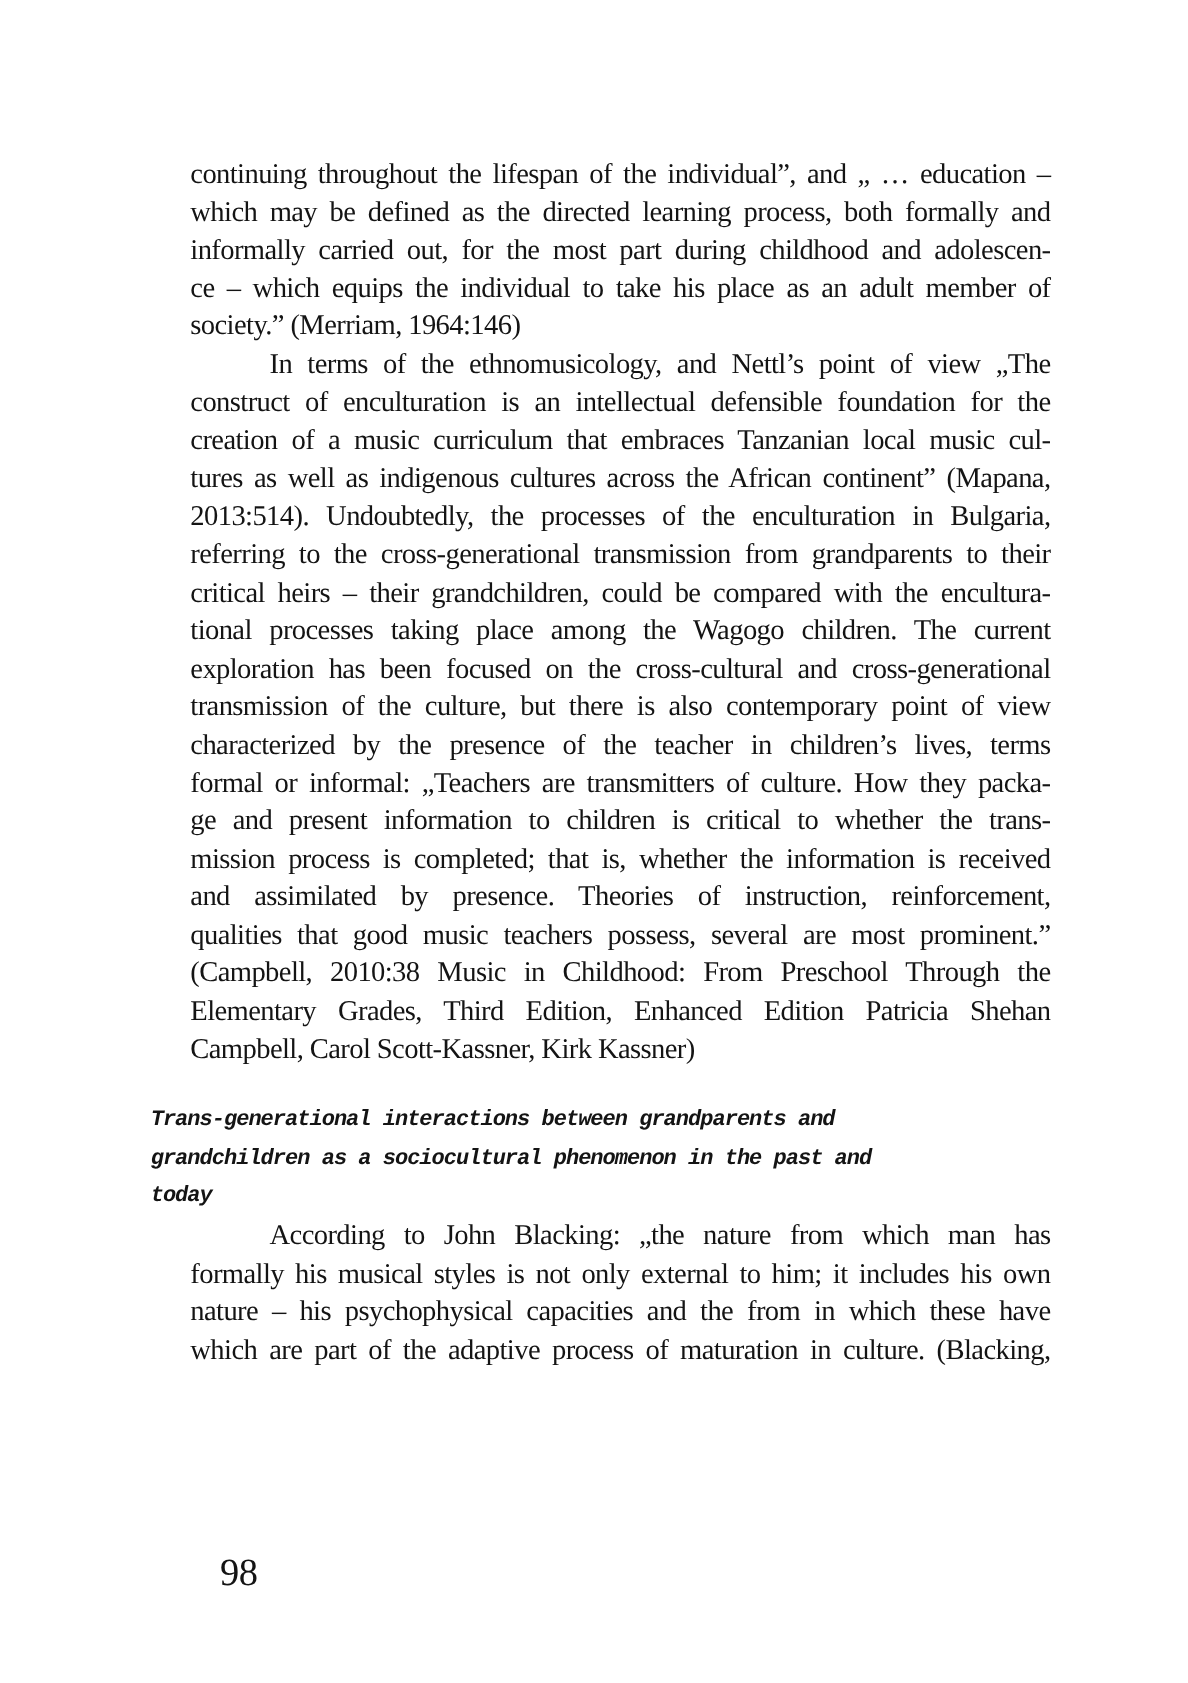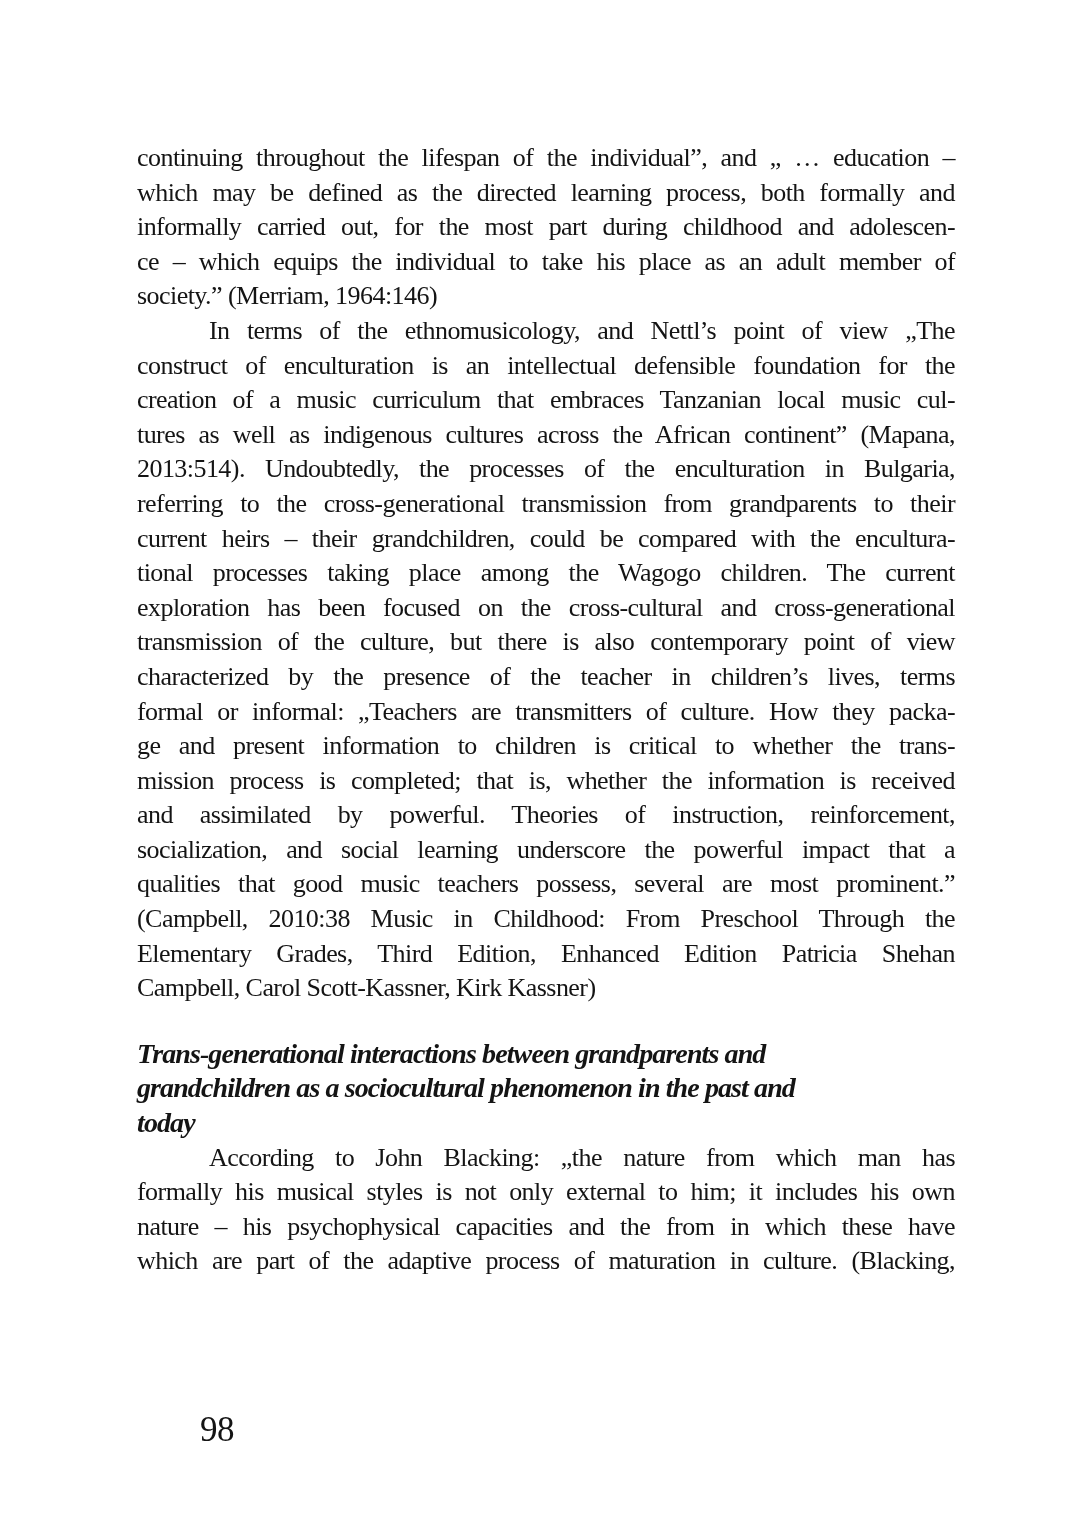--- a/index.html
+++ b/index.html
@@ -24,40 +24,42 @@
     .line {
       display: block;
       height: 34.6px;
       line-height: 34.6px;
       font-size: 26px;
       white-space: nowrap;
       text-align: justify;
       text-align-last: justify;
       letter-spacing: -0.55px;
       word-spacing: 0px;
+      margin-left: 36px;
     }
     .line.last {
       text-align-last: left;
     }
     .line.indent {
       padding-left: 72px;
     }
     .heading {
       margin-top: 31px;
       margin-bottom: 0;
     }
     .heading .hline {
       display: block;
       height: 34.6px;
       line-height: 34.6px;
-      font-size: 28px;
+      font-size: 20px;
       font-weight: bold;
       font-style: italic;
       white-space: nowrap;
       letter-spacing: -0.9px;
+      font-family: Liberation Mono, monospace;
     }
     .page-number {
       position: absolute;
       left: 200px;
       top: 1413px;
       font-size: 35px;
       letter-spacing: -0.5px;
       line-height: 34px;
     }
   </style>
@@ -74,30 +76,29 @@
     <span class="line last">society.” (Merriam, 1964:146)</span>
   </div>
 
   <div>
     <span class="line indent">In terms of the ethnomusicology, and Nettl’s point of view „The</span>
     <span class="line">construct of enculturation is an intellectual defensible foundation for the</span>
     <span class="line">creation of a music curriculum that embraces Tanzanian local music cul-</span>
     <span class="line">tures as well as indigenous cultures across the African continent” (Mapana,</span>
     <span class="line">2013:514). Undoubtedly, the processes of the enculturation in Bulgaria,</span>
     <span class="line">referring to the cross-generational transmission from grandparents to their</span>
-    <span class="line">current heirs – their grandchildren, could be compared with the encultura-</span>
+    <span class="line">critical heirs – their grandchildren, could be compared with the encultura-</span>
     <span class="line">tional processes taking place among the Wagogo children. The current</span>
     <span class="line">exploration has been focused on the cross-cultural and cross-generational</span>
     <span class="line">transmission of the culture, but there is also contemporary point of view</span>
     <span class="line">characterized by the presence of the teacher in children’s lives, terms</span>
     <span class="line">formal or informal: „Teachers are transmitters of culture. How they packa-</span>
     <span class="line">ge and present information to children is critical to whether the trans-</span>
     <span class="line">mission process is completed; that is, whether the information is received</span>
-    <span class="line">and assimilated by powerful. Theories of instruction, reinforcement,</span>
-    <span class="line">socialization, and social learning underscore the powerful impact that a</span>
+    <span class="line">and assimilated by presence. Theories of instruction, reinforcement,</span>
     <span class="line">qualities that good music teachers possess, several are most prominent.”</span>
     <span class="line">(Campbell, 2010:38 Music in Childhood: From Preschool Through the</span>
     <span class="line">Elementary Grades, Third Edition, Enhanced Edition Patricia Shehan</span>
     <span class="line last">Campbell, Carol Scott-Kassner, Kirk Kassner)</span>
   </div>
 
   <div class="heading">
     <span class="hline">Trans-generational interactions between grandparents and</span>
     <span class="hline">grandchildren as a sociocultural phenomenon in the past and</span>
     <span class="hline">today</span>

